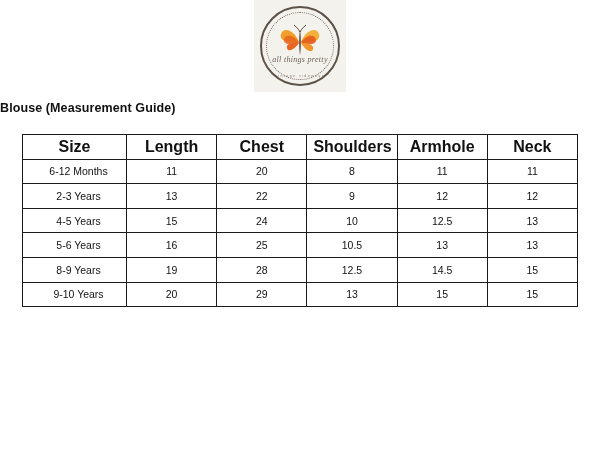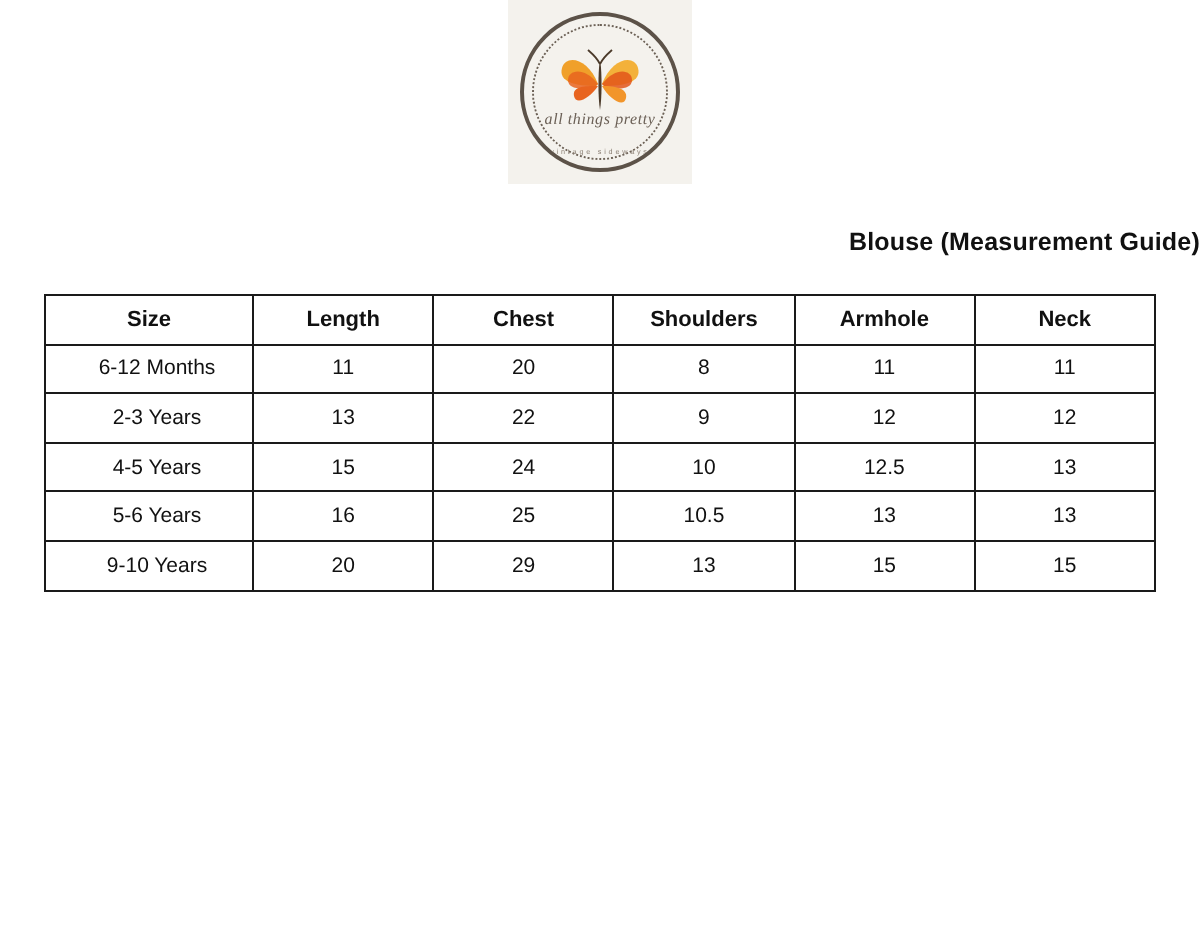--- a/index.html
+++ b/index.html
@@ -80,25 +80,25 @@
     bottom: 6px;
     text-align: center;
     font-size: 3.6px;
     letter-spacing: 1.4px;
     color: #8a7f73;
     z-index: 3;
   }
 
   
   .title {
-    text-align: right;
+    text-align: left;
     font-size: 12.5px;
     font-weight: bold;
     color: #111;
-    margin-top: 22px;
+    margin-top: 9px;
     letter-spacing: .1px;
   }
 
   
   .table-wrap {
     margin: 19px auto 0 auto;
     width: 556px;
   }
   table.size-table {
     border-collapse: collapse;
@@ -111,21 +111,21 @@
     height: 24.6px;
     font-size: 10.5px;
     font-weight: normal;
     color: #111;
     padding: 0 6px;
     box-sizing: border-box;
   }
   table.size-table th {
     font-weight: bold;
     text-align: center;
-    font-size: 11px;
+    font-size: 16px;
   }
   table.size-table th.col-first,
   table.size-table td.col-first {
     text-align: center;
     width: 104px;
     padding-left: 14px;
   }
   table.size-table th.col-first {
     text-align: center;
     padding-left: 6px;
@@ -204,20 +204,28 @@
         </tr>
         <tr>
           <td class="col-first">5-6 Years</td>
           <td>16</td>
           <td>25</td>
           <td>10.5</td>
           <td>13</td>
           <td>13</td>
         </tr>
         <tr>
+          <td class="col-first">8-9 Years</td>
+          <td>19</td>
+          <td>28</td>
+          <td>12.5</td>
+          <td>14.5</td>
+          <td>15</td>
+        </tr>
+        <tr>
           <td class="col-first">9-10 Years</td>
           <td>20</td>
           <td>29</td>
           <td>13</td>
           <td>15</td>
           <td>15</td>
         </tr>
       </tbody>
     </table>
   </div>

